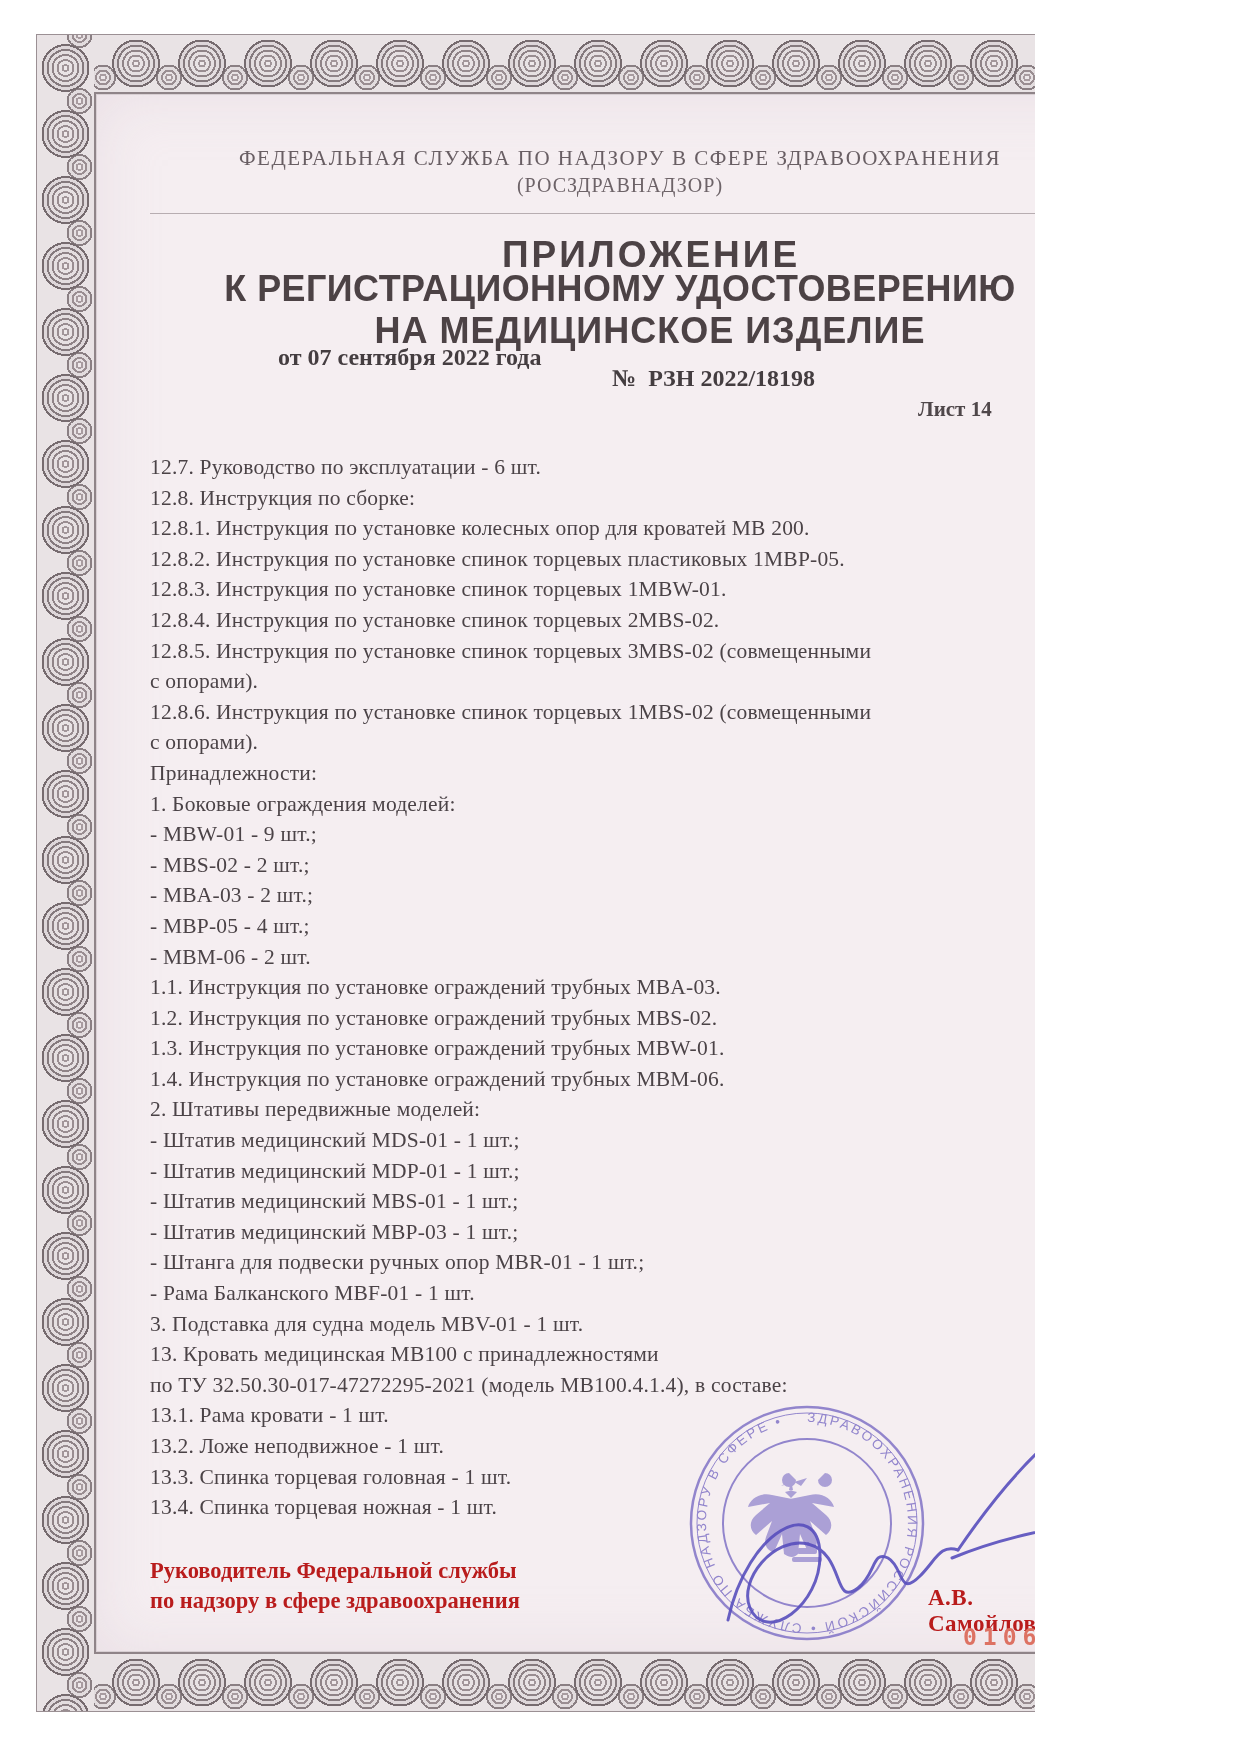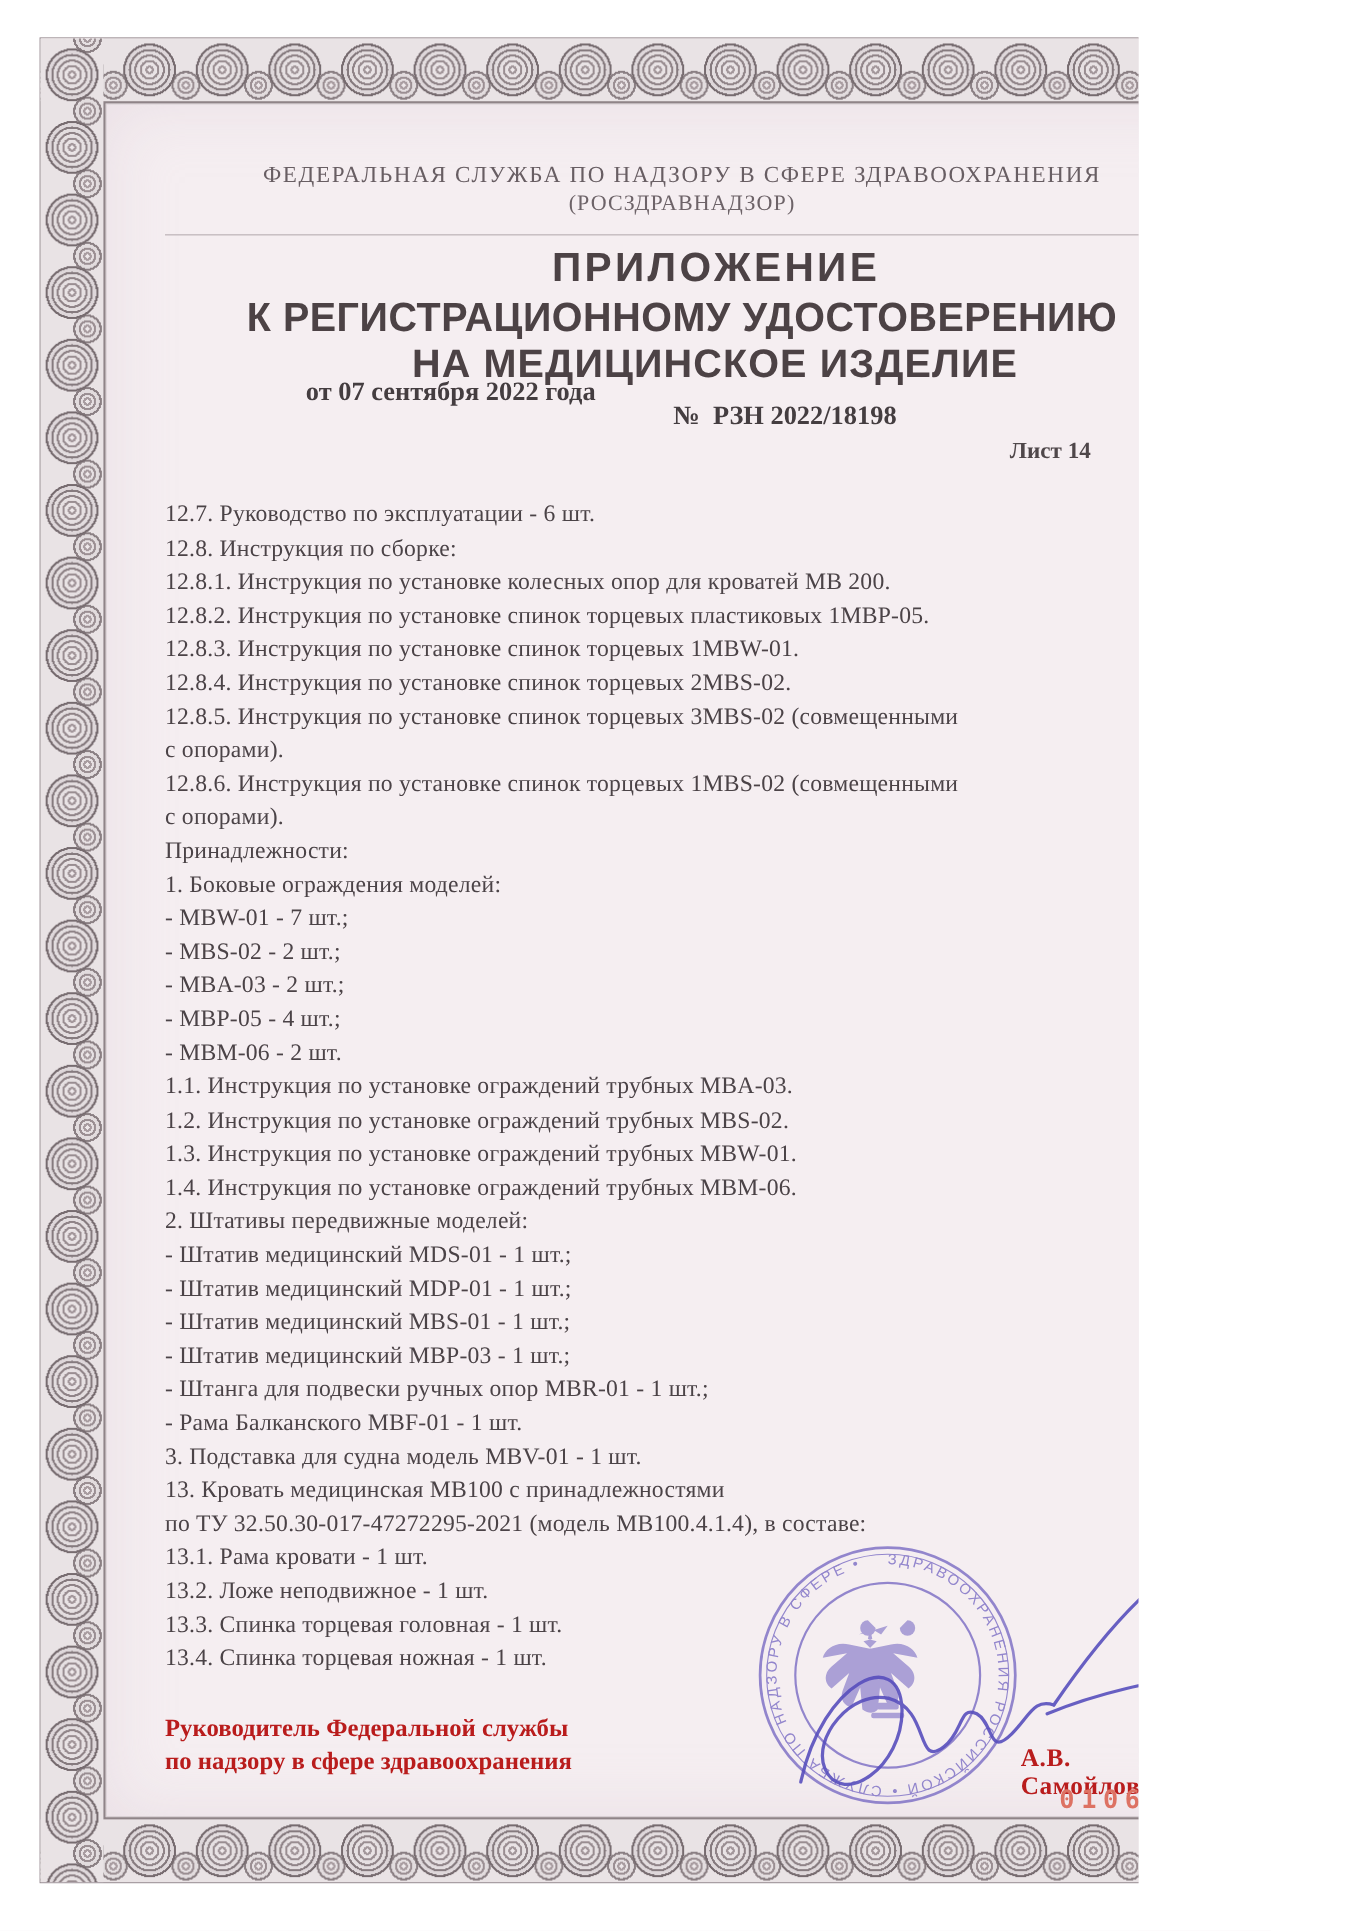--- a/index.html
+++ b/index.html
@@ -66,21 +66,21 @@
     <div class="band band-h band-top"></div>
     <div class="band band-h band-bottom"></div>
     <div class="band band-v band-left"></div>
     <div class="band band-v band-right"></div>
     <div class="paper"></div>
   </div>
 
   <div class="abs center agency" style="top:146px;">ФЕДЕРАЛЬНАЯ СЛУЖБА ПО НАДЗОРУ В СФЕРЕ ЗДРАВООХРАНЕНИЯ</div>
   <div class="abs center agency2" style="top:174px;">(РОСЗДРАВНАДЗОР)</div>
   <div class="divider"></div>
-  <div class="abs center title title1" style="top:222px;padding-left:31px;">ПРИЛОЖЕНИЕ</div>
+  <div class="abs center title title1" style="top:234px;padding-left:31px;">ПРИЛОЖЕНИЕ</div>
   <div class="abs center title title2" style="top:268px;">К РЕГИСТРАЦИОННОМУ УДОСТОВЕРЕНИЮ</div>
   <div class="abs center title title3" style="top:310px;">НА МЕДИЦИНСКОЕ ИЗДЕЛИЕ</div>
 
   <div class="abs boldserif date-line" style="left:278px;top:344px;">от  07 сентября 2022 года</div>
   <div class="abs boldserif num-line" style="left:612px;top:365px;">
     <span>№</span>&nbsp;&nbsp;<span>РЗН 2022/18198</span>
   </div>
   <div class="abs sheet" style="left:918px;top:397px;font-family:Liberation Serif, serif;">Лист  14</div>
 
   <div class="abs body-block">
@@ -89,21 +89,21 @@
       <div class="body-line">12.8.1. Инструкция по установке колесных опор для кроватей МВ 200.</div>
       <div class="body-line">12.8.2. Инструкция по установке спинок торцевых пластиковых 1МВР-05.</div>
       <div class="body-line">12.8.3. Инструкция по установке спинок торцевых 1MBW-01.</div>
       <div class="body-line">12.8.4. Инструкция по установке спинок торцевых 2MBS-02.</div>
       <div class="body-line">12.8.5. Инструкция по установке спинок торцевых 3MBS-02 (совмещенными</div>
       <div class="body-line">с опорами).</div>
       <div class="body-line">12.8.6. Инструкция по установке спинок торцевых 1MBS-02 (совмещенными</div>
       <div class="body-line">с опорами).</div>
       <div class="body-line">Принадлежности:</div>
       <div class="body-line">1. Боковые ограждения моделей:</div>
-      <div class="body-line">- MBW-01 - 7 шт.;</div>
+      <div class="body-line">- MBW-01 - 9 шт.;</div>
       <div class="body-line">- MBS-02 - 2 шт.;</div>
       <div class="body-line">- MBA-03 - 2 шт.;</div>
       <div class="body-line">- MBP-05 - 4 шт.;</div>
       <div class="body-line">- MBM-06 - 2 шт.</div>
       <div class="body-line">1.1. Инструкция по установке ограждений трубных MBA-03.</div>
       <div class="body-line">1.2. Инструкция по установке ограждений трубных MBS-02.</div>
       <div class="body-line">1.3. Инструкция по установке ограждений трубных MBW-01.</div>
       <div class="body-line">1.4. Инструкция по установке ограждений трубных MBM-06.</div>
       <div class="body-line">2. Штативы передвижные моделей:</div>
       <div class="body-line">- Штатив медицинский MDS-01 - 1 шт.;</div>

